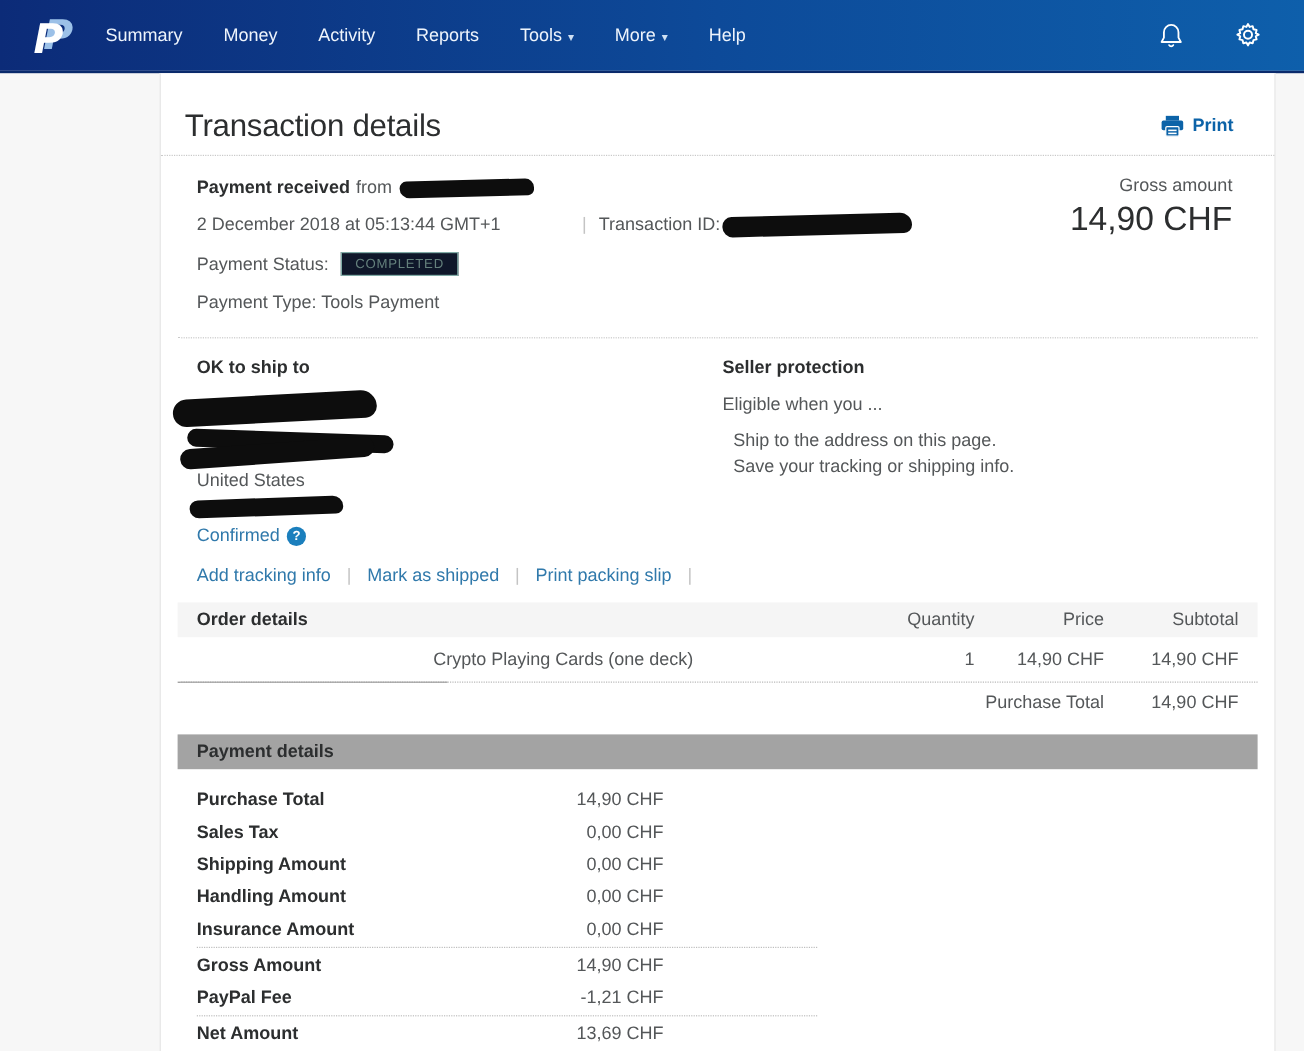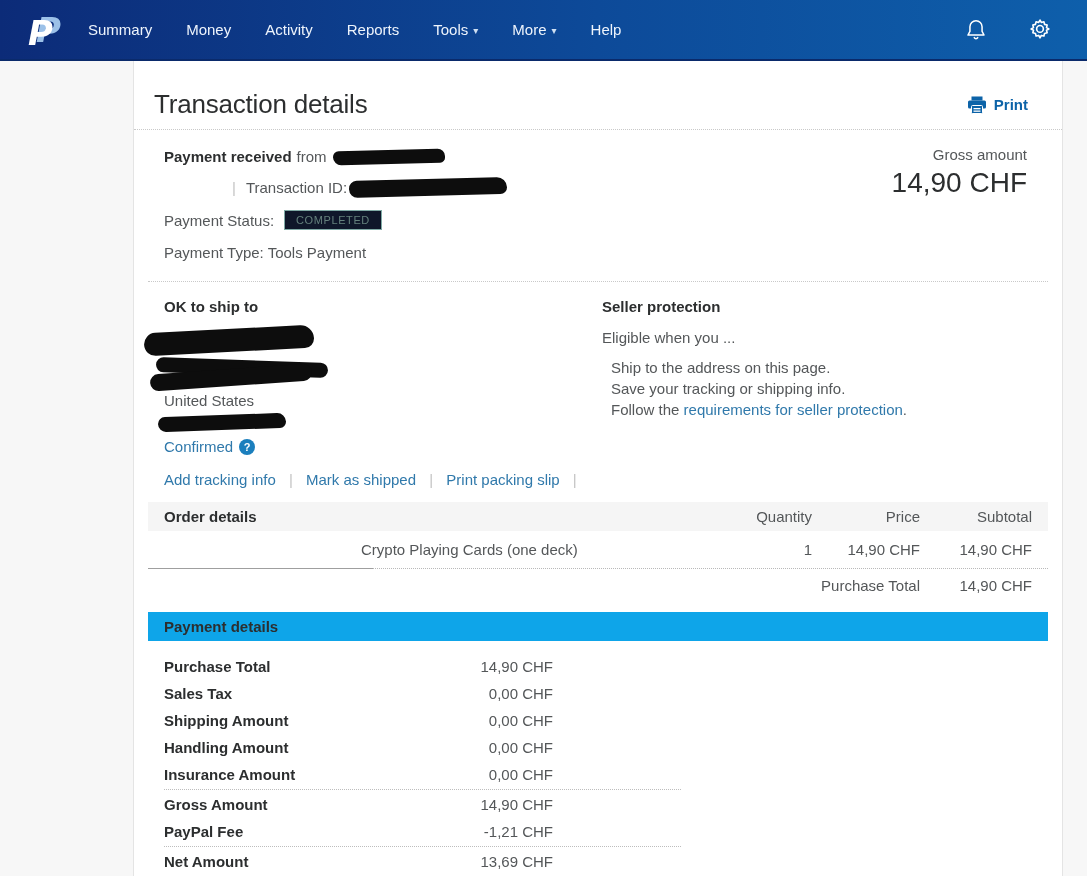--- a/index.html
+++ b/index.html
@@ -85,21 +85,21 @@
     height:38px; padding:0 16px; border-bottom:1px dotted #b9b9b9; }
   .o-row .name { font-size:15px; color:#545759; padding-left:197px; }
   .o-row .num { font-size:15px; color:#545759; text-align:right; }
   .o-row::after { content:""; position:absolute; left:0; bottom:-1px; width:225px; height:1px; background:#9f9f9f; }
   .o-total { display:grid; grid-template-columns:1fr 130px 108px 112px; align-items:center; height:33px; padding:0 16px; }
   .o-total .t-label { grid-column:2 / span 2; font-size:15px; color:#545759; text-align:right; }
   .o-total .t-value { font-size:15px; color:#545759; text-align:right; }
 
   
   .payment { margin:10px 14px 0 14px; }
-  .p-head { display:flex; align-items:center; background:#0ea5e9; height:29px; padding:0 16px; }
+  .p-head { display:flex; align-items:center; background:#a3a3a3; height:29px; padding:0 16px; }
   .p-head span { font-size:15px; font-weight:bold; color:#2c2e2f; }
   .p-rows { padding:12px 0 0 16px; }
   .p-row { display:flex; justify-content:space-between; width:389px; height:27px; align-items:center; }
   .p-row .lbl { font-size:15px; font-weight:bold; color:#2c2e2f; }
   .p-row .val { font-size:15px; color:#545759; }
   .p-div { border-top:1px dotted #bdbdbd; width:517px; margin:1px 0; }
 </style>
 </head>
 <body>
 
@@ -162,20 +162,21 @@
       </div>
     </div>
 
     <section class="summary">
       <div class="sum-row">
         <span class="bold-dark">Payment received</span>
         <span style="margin-left:5px;">from</span>
         <span class="scribble scr-name"></span>
       </div>
       <div class="sum-row">
+        <span>2 December 2018 at 05:13:44 GMT+1</span>
         <span class="sep-bar">|</span>
         <span>Transaction ID:</span>
         <span class="scribble scr-txid"></span>
       </div>
       <div class="sum-row">
         <span>Payment Status:</span>
         <span class="status-badge">COMPLETED</span>
       </div>
       <div class="sum-row" style="margin-bottom:0;">
         <span>Payment Type: Tools Payment</span>
@@ -202,21 +203,20 @@
           <span class="link">Confirmed</span>
           <span class="help-dot">?</span>
         </div>
       </div>
       <div class="col-protect">
         <div class="sec-heading">Seller protection</div>
         <div class="prot-line">Eligible when you ...</div>
         <div class="prot-conditions">
           <div>Ship to the address on this page.</div>
           <div>Save your tracking or shipping info.</div>
-          <div><span>Follow the </span><span class="link">requirements for seller protection</span><span>.</span></div>
         </div>
       </div>
     </section>
 
     <div class="action-links">
       <span class="link">Add tracking info</span>
       <span class="pipe">|</span>
       <span class="link">Mark as shipped</span>
       <span class="pipe">|</span>
       <span class="link">Print packing slip</span>

